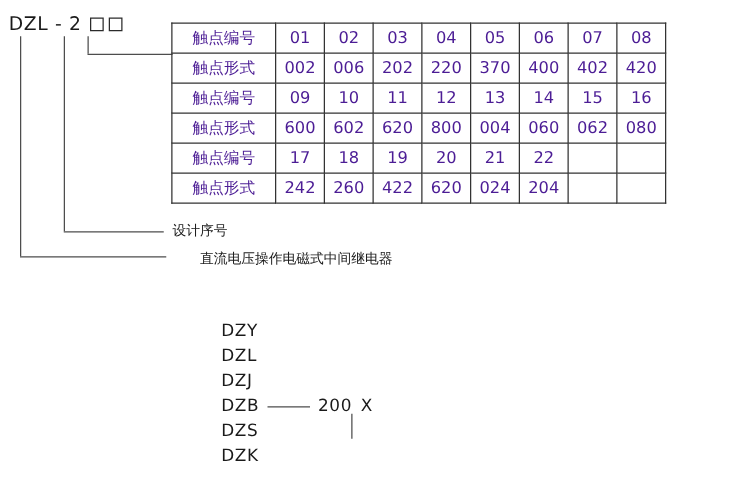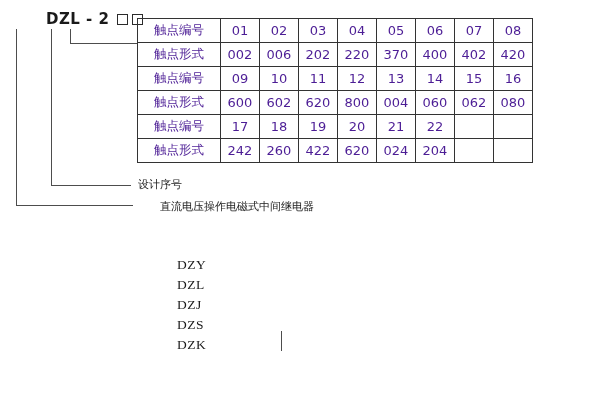--- a/index.html
+++ b/index.html
@@ -6,21 +6,21 @@
   html,body { background:#ffffff; }
   .canvas {
     position:relative; width:600px; height:400px; background:#ffffff;
     font-family:"DejaVu Sans","Liberation Sans",sans-serif;
     color:#1a1a1a; overflow:hidden;
   }
   
   .model-title {
     position:absolute; left:7px; top:10px;
     display:flex; align-items:center;
-    font-size:15px; font-weight:700; letter-spacing:0.5px; white-space:pre;margin-left:39px;
+    font-size:15px; font-weight:400; letter-spacing:0.5px; white-space:pre;
   }
   .ph-box { width:11px; height:11px; border:1.5px solid #2b2b2b; display:inline-block; background:#fff; }
   .ph-box.b1 { margin-left:7px; }
   .ph-box.b2 { margin-left:4px; }
   
   .ln { position:absolute; background:#4d4d4d; }
   .ln-relay-v   { left:16px;  top:29px;  width:1px;  height:176px; }
   .ln-relay-h   { left:16px;  top:205px; width:117px; height:1px; }
   .ln-serial-v  { left:51px;  top:29px;  width:1px;  height:156px; }
   .ln-serial-h  { left:51px;  top:185px; width:80px;  height:1px; }
@@ -39,21 +39,21 @@
   }
   .codes-table td.lbl { width:83px; font-size:12.5px; }
   .codes-table td.val { width:39px; }
   
   .callout { position:absolute; font-size:11px; white-space:nowrap; line-height:14px; }
   .callout-serial    { left:138px; top:178px; }
   .callout-relay     { left:140px; top:200px;margin-left:20px; }
   .callout-indicator { left:267px; top:355px; }
   
   .series-list { position:absolute; left:177px; top:255px; font-size:13.5px; letter-spacing:0.5px; }
-  .series-row { height:20px; display:flex; align-items:center; white-space:pre;font-family:Liberation Serif, serif; }
+  .series-row { height:20px; display:flex; align-items:center; white-space:pre; }
   .dzb-line { width:34px; height:1px; background:#4d4d4d; margin:0 6px 0 7px; display:inline-block; }
   .dzb-x { margin-left:7px; }
 </style>
 </head>
 <body>
 
 <div class="canvas">
 
   <div class="model-title">
     <span>DZL - 2</span>
@@ -146,20 +146,26 @@
     <div class="series-row">
       <span>DZY</span>
     </div>
     <div class="series-row">
       <span>DZL</span>
     </div>
     <div class="series-row">
       <span>DZJ</span>
     </div>
     <div class="series-row">
+      <span>DZB</span>
+      <span class="dzb-line"></span>
+      <span>200</span>
+      <span class="dzb-x">X</span>
+    </div>
+    <div class="series-row">
       <span>DZS</span>
     </div>
     <div class="series-row">
       <span>DZK</span>
     </div>
   </div>
 
   <div class="ln ln-indicator-v"></div>
 
 </div>

